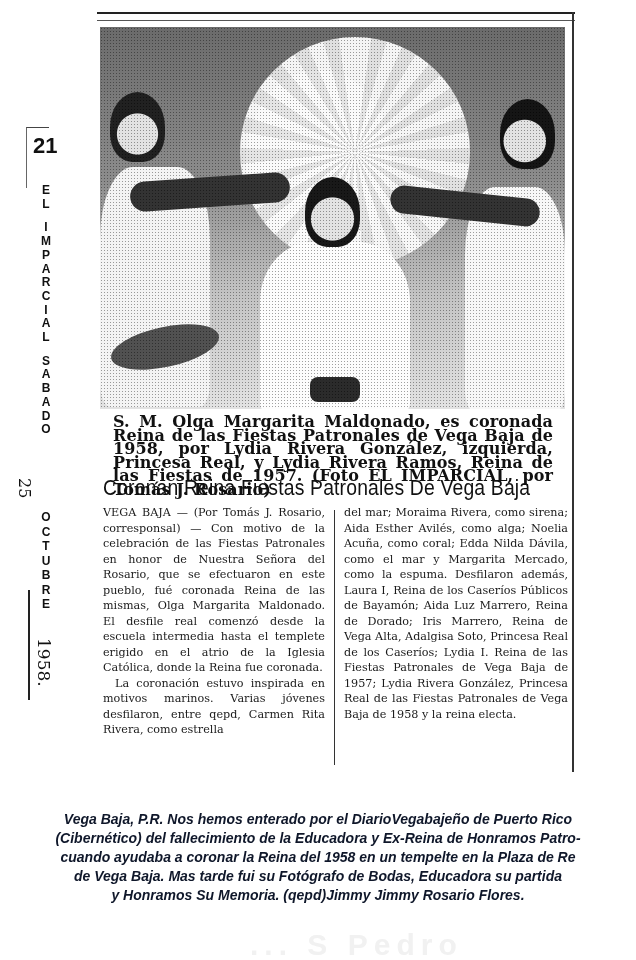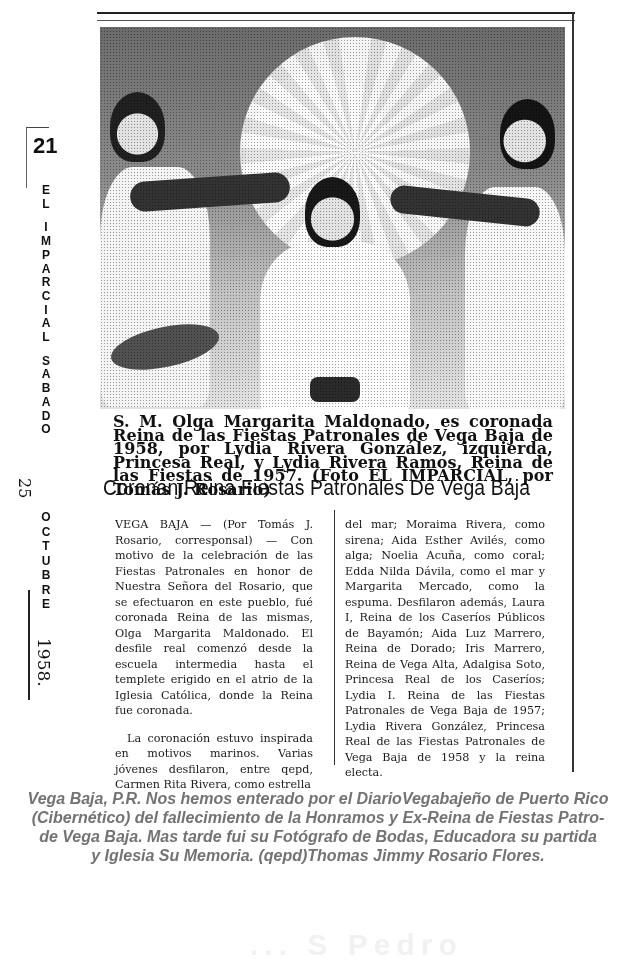--- a/index.html
+++ b/index.html
@@ -55,28 +55,28 @@
   .pillow { left: 10px; top: 300px; width: 110px; height: 40px; background: #555; border-radius: 50%; transform: rotate(-12deg); }
 
   .caption { position: absolute; left: 113px; top: 415px; width: 440px; font-family: "DejaVu Serif", serif;
     font-weight: bold; font-size: 16px; line-height: 13.6px; color: #111; text-align: justify; letter-spacing: 0.1px; }
 
   .headline { position: absolute; left: 103px; top: 475px; width: 470px; font-family: "Liberation Sans", sans-serif;
     font-size: 22.5px; color: #111; transform: scaleX(0.86); transform-origin: left top; white-space: nowrap; letter-spacing: 0.2px; }
 
   .col { position: absolute; top: 505px; font-family: "DejaVu Serif", serif; font-size: 11.2px; line-height: 15.5px;
     color: #1a1a1a; text-align: justify; }
-  .col p { margin: 12px; }
+  .col p { margin: 0; }
   .col-left { left: 103px; width: 222px; }
-  .col-right { left: 333px; width: 224px; }
+  .col-right { left: 344px; width: 224px; }
   .col-divider { position: absolute; left: 334px; top: 510px; width: 1px; height: 255px; background: #333; }
 
-  .note { position: absolute; left: 10px; top: 789px; width: 616px; text-align: center;
+  .note { position: absolute; left: 10px; top: 810px; width: 616px; text-align: center;
     font-family: "Liberation Sans", sans-serif; font-style: italic; font-weight: bold;
-    font-size: 16px; line-height: 19px; color: #737373; }
+    font-size: 14px; line-height: 19px; color: #0f172a; }
   .faded { position: absolute; left: 250px; top: 928px; font-family: "Liberation Sans", sans-serif;
     font-size: 30px; font-weight: bold; color: #f1f1f1; letter-spacing: 6px; }
 </style>
 </head>
 <body>
 
 <div class="clipping">
   <div class="top-rule"></div>
   <div class="top-rule2"></div>
   <div class="right-rule"></div>
@@ -141,18 +141,19 @@
     <p style="text-indent: 12px;">La coronación estuvo inspirada en motivos marinos. Varias jóvenes desfilaron, entre qepd, Carmen Rita Rivera, como estrella</p>
   </div>
   <div class="col-divider"></div>
   <div class="col col-right">
     <p>del mar; Moraima Rivera, como sirena; Aida Esther Avilés, como alga; Noelia Acuña, como coral; Edda Nilda Dávila, como el mar y Margarita Mercado, como la espuma. Desfilaron además, Laura I, Reina de los Caseríos Públicos de Bayamón; Aida Luz Marrero, Reina de Dorado; Iris Marrero, Reina de Vega Alta, Adalgisa Soto, Princesa Real de los Caseríos; Lydia I. Reina de las Fiestas Patronales de Vega Baja de 1957; Lydia Rivera González, Princesa Real de las Fiestas Patronales de Vega Baja de 1958 y la reina electa.</p>
   </div>
 </div>
 
 <div class="note">
   <div>Vega Baja, P.R. Nos hemos enterado por el DiarioVegabajeño de Puerto Rico</div>
-  <div>(Cibernético) del fallecimiento de la Honramos y Ex-Reina de Fiestas Patro-</div>
+  <div>(Cibernético) del fallecimiento de la Educadora y Ex-Reina de Honramos Patro-</div>
+  <div>cuando ayudaba a coronar la Reina del 1958  en un tempelte en la Plaza de Re</div>
   <div>de Vega Baja. Mas tarde fui su Fotógrafo de Bodas, Educadora su partida</div>
-  <div>y Iglesia Su Memoria. (qepd)Thomas Jimmy Rosario Flores.</div>
+  <div>y Honramos Su Memoria. (qepd)Jimmy Jimmy Rosario Flores.</div>
 </div>
 
 <div class="faded">... S  Pedro</div>
 
 </body></html>

